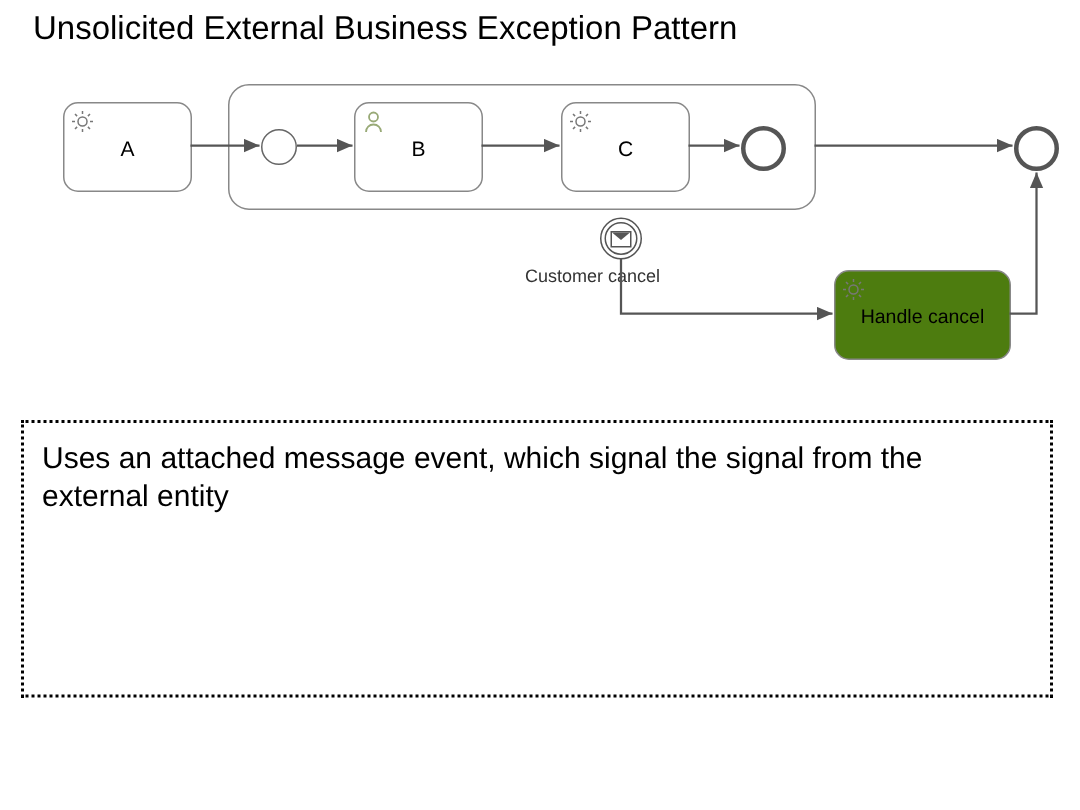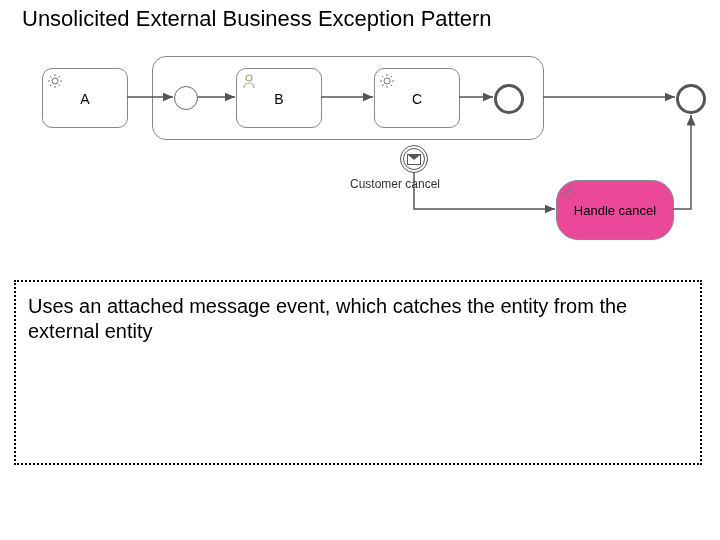--- a/index.html
+++ b/index.html
@@ -4,21 +4,21 @@
 <style>
 html,body{margin:0;padding:0;width:720px;height:540px;background:#fff;font-family:Arial,Helvetica,sans-serif;color:#000;overflow:hidden}
 .slide{position:relative;width:720px;height:540px}
 .title{position:absolute;left:22px;top:6px;font-size:22px;font-weight:400}
 .diagram{position:absolute;left:0;top:40px;width:720px;height:200px}
 .subprocess{position:absolute;left:152px;top:16px;width:390px;height:82px;border:1px solid #888;border-radius:14px;background:#fff}
 .task{position:absolute;width:84px;height:58px;border:1px solid #888;border-radius:10px;background:#fff}
 .task .gear{position:absolute;left:4px;top:4px}
 .task .user{position:absolute;left:4px;top:4px}
 .task .label{position:absolute;left:0;right:0;top:22px;text-align:center;font-size:14px}
-.handle{position:absolute;left:556px;top:140px;width:116px;height:58px;border:1px solid #888;border-radius:22px;background:#ec4899}
+.handle{position:absolute;left:556px;top:140px;width:116px;height:58px;border:1px solid #888;border-radius:10px;background:#4d7c0f}
 .handle .gear{position:absolute;left:4px;top:4px}
 .handle .label{position:absolute;left:0;right:0;top:22px;text-align:center;font-size:13px}
 .circle-start{position:absolute;width:22px;height:22px;border:1.5px solid #666;border-radius:50%;background:#fff}
 .circle-end{position:absolute;width:24px;height:24px;border:3px solid #555;border-radius:50%;background:#fff}
 .circle-end2{position:absolute;width:24px;height:24px;border:3px solid #555;border-radius:50%;background:#fff}
 .boundary{position:absolute;left:400px;top:105px;width:26px;height:26px;border-radius:50%;background:#fff}
 .boundary .ring1{position:absolute;left:0;top:0;width:26px;height:26px;border:1.5px solid #555;border-radius:50%}
 .boundary .ring2{position:absolute;left:3px;top:3px;width:20px;height:20px;border:1px solid #555;border-radius:50%}
 .boundary .env{position:absolute;left:7px;top:9px;width:12px;height:9px;border:1px solid #555;background:#fff}
 .boundary .env::after{content:"";position:absolute;left:0;top:0;width:0;height:0;border-left:6px solid transparent;border-right:6px solid transparent;border-top:5px solid #555}
@@ -121,16 +121,16 @@
       <line class="line" x1="543" y1="57" x2="675" y2="57" marker-end="url(#ah)"></line>
 
       <path class="line" d="M414 132 L414 169 L555 169" marker-end="url(#ah)"></path>
 
       <path class="line" d="M673 169 L691 169 L691 75" marker-end="url(#ah)"></path>
     </svg>
 
   </div>
 
   <div class="textbox">
-    <div class="summary">Uses an attached message event, which catches the entity from the external entity</div>
+    <div class="summary">Uses an attached message event, which signal the signal from the external entity</div>
   </div>
 
 </div>
 
 </body></html>

